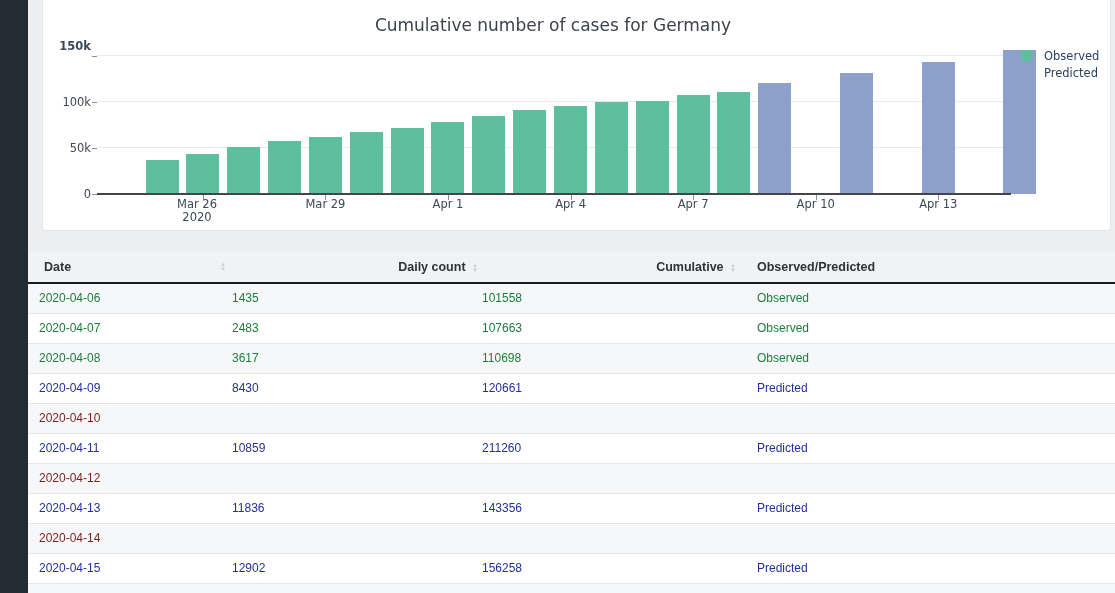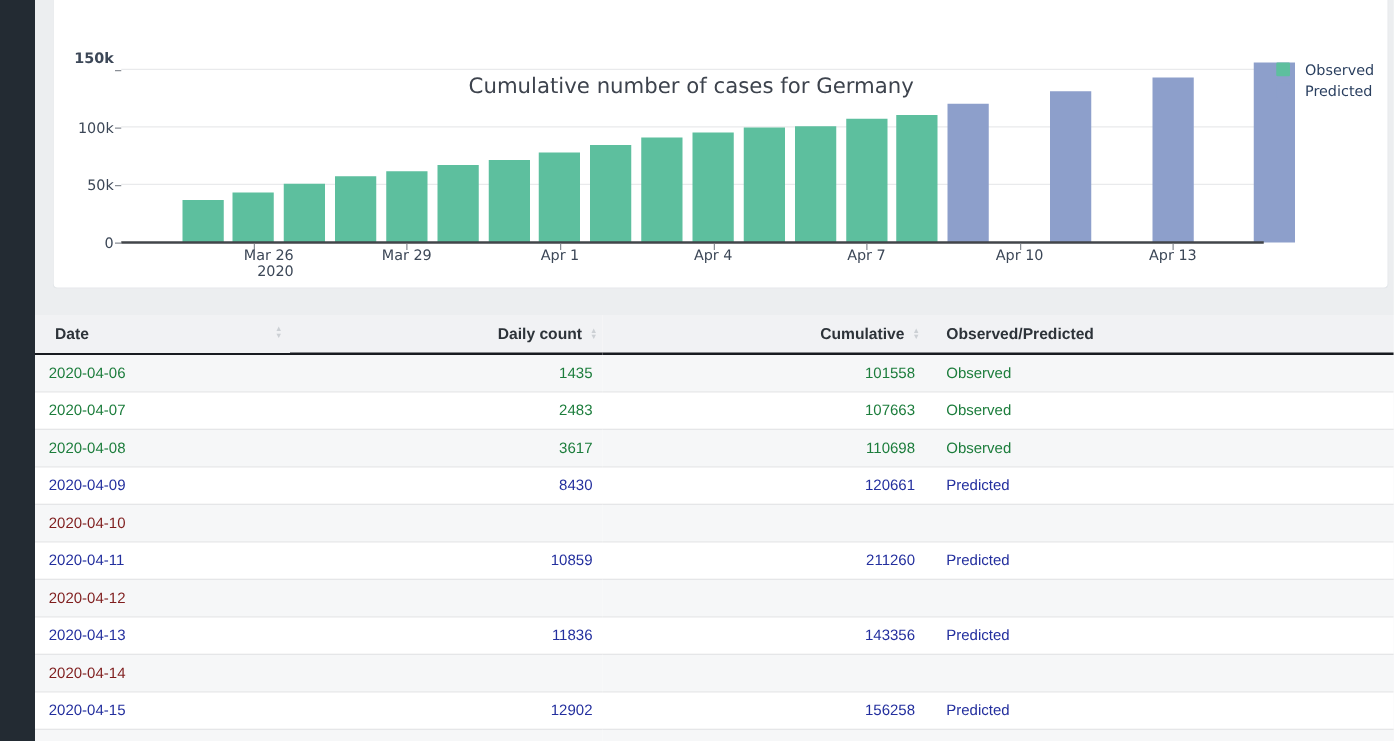--- a/index.html
+++ b/index.html
@@ -17,21 +17,21 @@
   
   .card {
     position:absolute; left:42px; top:0; width:1069px; height:231px;
     background:#ffffff;
     border:1px solid #e4e7ea; border-top:none;
     border-radius:0 0 4px 4px;
   }
   .chart-title {
     position:absolute; left:510px; top:15px; transform:translateX(-50%);
     font-family:"DejaVu Sans", sans-serif;
-    font-size:17px; color:#3d434d; white-space:nowrap;margin-top:44px;
+    font-size:17px; color:#3d434d; white-space:nowrap;
   }
   .plot {
     position:absolute; left:54px; top:56px; width:912px; height:138px;
     overflow:visible;
   }
   .gridline { position:absolute; left:0; width:100%; height:1px; background:#e9eaec; }
   .bar { position:absolute; bottom:0; width:33px; }
   .axis-line { position:absolute; left:54px; top:193px; width:914px; height:2px; background:#42454a; }
   .ytick-label {
     position:absolute; left:4px; width:44px; text-align:right;
@@ -60,21 +60,21 @@
   th.h-date { text-align:left; padding-left:16px; position:relative; }
   th.h-right { text-align:right; padding-right:4px; }
   th.h-status { text-align:left; padding-left:17px; }
   .sort-icon {
     display:inline-flex; flex-direction:column; vertical-align:middle;
     color:#ccd0d4; font-size:6px; line-height:5px; margin-left:3px;
   }
   th.h-date .sort-icon { position:absolute; right:6px; top:10px; margin-left:0; }
   tbody td { height:30px; border-bottom:1px solid #e5e6e8; font-size:12px; vertical-align:middle; }
   td.c-date { text-align:left; padding-left:11px; }
-  td.c-num { text-align:right; padding-right:8px; }
+  td.c-num { text-align:left; padding-right:8px; }
   td.c-status { text-align:left; padding-left:17px; }
   tbody tr:nth-child(odd) { background:#f6f7f8; }
   tbody tr:nth-child(even) { background:#ffffff; }
   tr.observed td { color:#1c7d3c; }
   tr.predicted td { color:#232f9e; }
   tr.gap td { color:#7f1d1d; }
 </style>
 </head>
 <body>
 
@@ -111,21 +111,21 @@
   <div id="axes">
       <div class="ytick-label" style="top: 187px;">0</div>
       <div class="ytick-mark" style="top: 194px;"></div>
       <div class="ytick-label" style="top: 141px;">50k</div>
       <div class="ytick-mark" style="top: 148px;"></div>
       <div class="ytick-label" style="top: 95px;">100k</div>
       <div class="ytick-mark" style="top: 102px;"></div>
       <div class="ytick-label" style="top: 39px; font-weight: bold;">150k</div>
       <div class="ytick-mark" style="top: 56px;"></div>
       <div class="xtick-mark" style="left: 159.857px;"></div>
-      <div class="xtick-label" style="left: 172px; text-align: right;">Mar 26<div>2020</div></div>
+      <div class="xtick-label" style="left: 154px;">Mar 26<div>2020</div></div>
       <div class="xtick-mark" style="left: 282.428px;"></div>
       <div class="xtick-label" style="left: 282.428px;">Mar 29</div>
       <div class="xtick-mark" style="left: 404.999px;"></div>
       <div class="xtick-label" style="left: 404.999px;">Apr 1</div>
       <div class="xtick-mark" style="left: 527.57px;"></div>
       <div class="xtick-label" style="left: 527.57px;">Apr 4</div>
       <div class="xtick-mark" style="left: 650.141px;"></div>
       <div class="xtick-label" style="left: 650.141px;">Apr 7</div>
       <div class="xtick-mark" style="left: 772.712px;"></div>
       <div class="xtick-label" style="left: 772.712px;">Apr 10</div>

